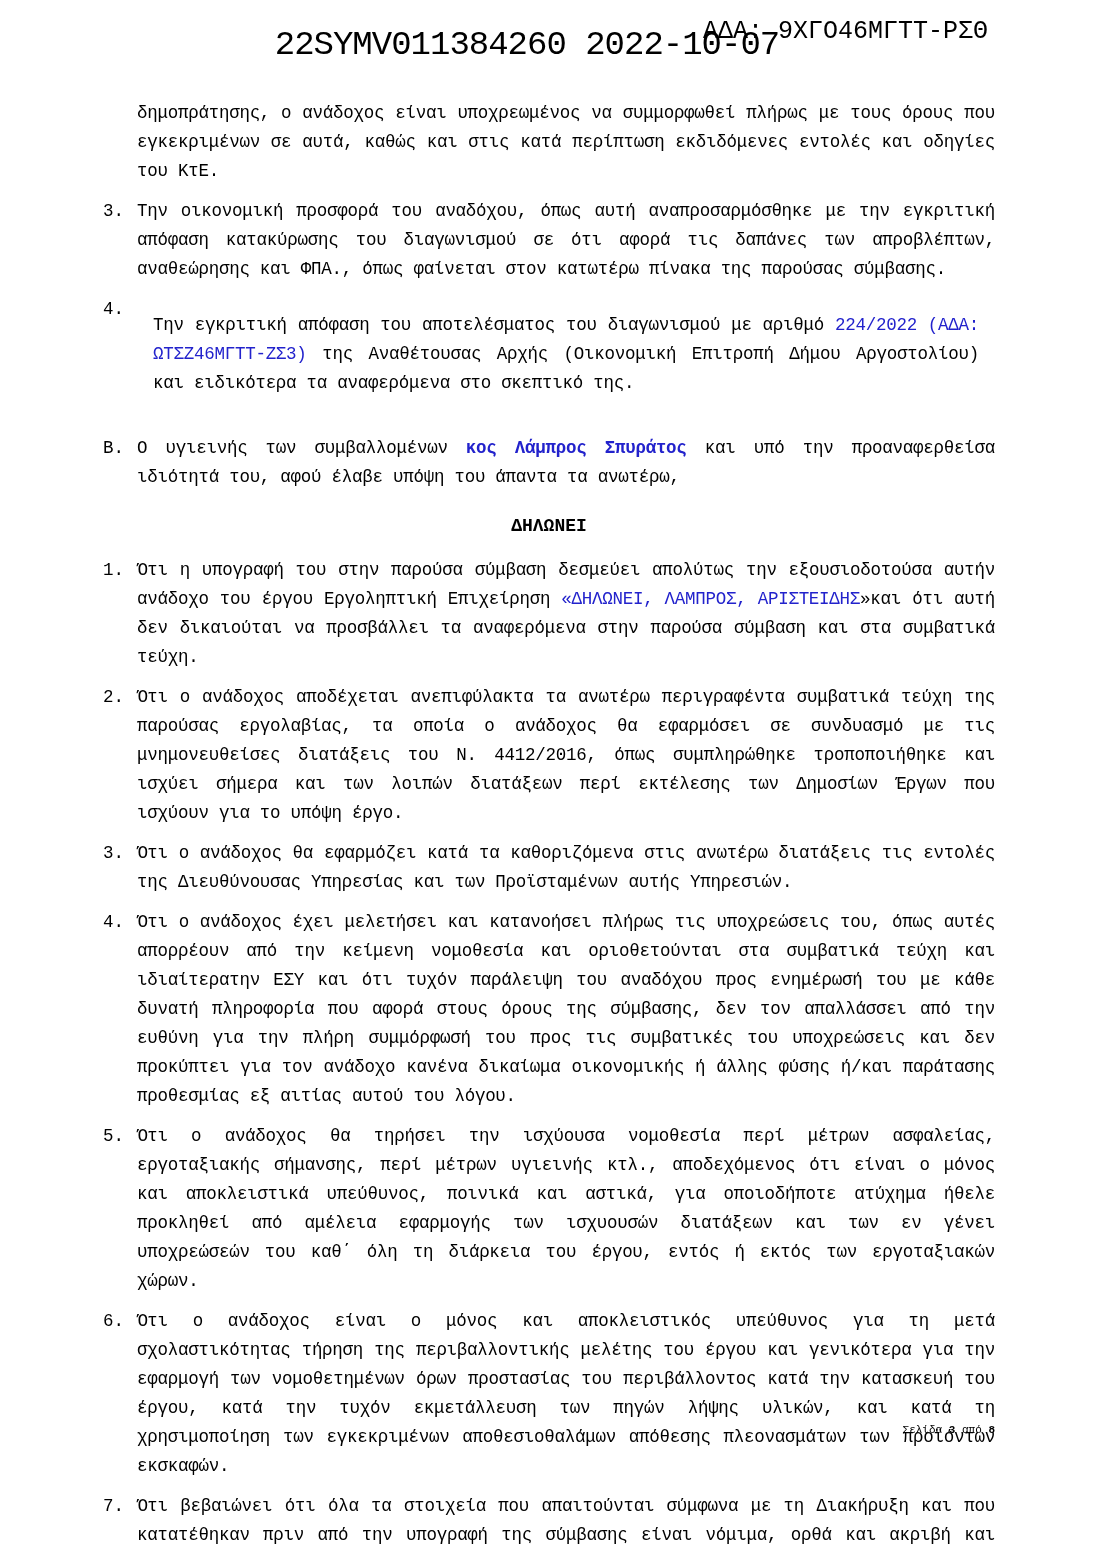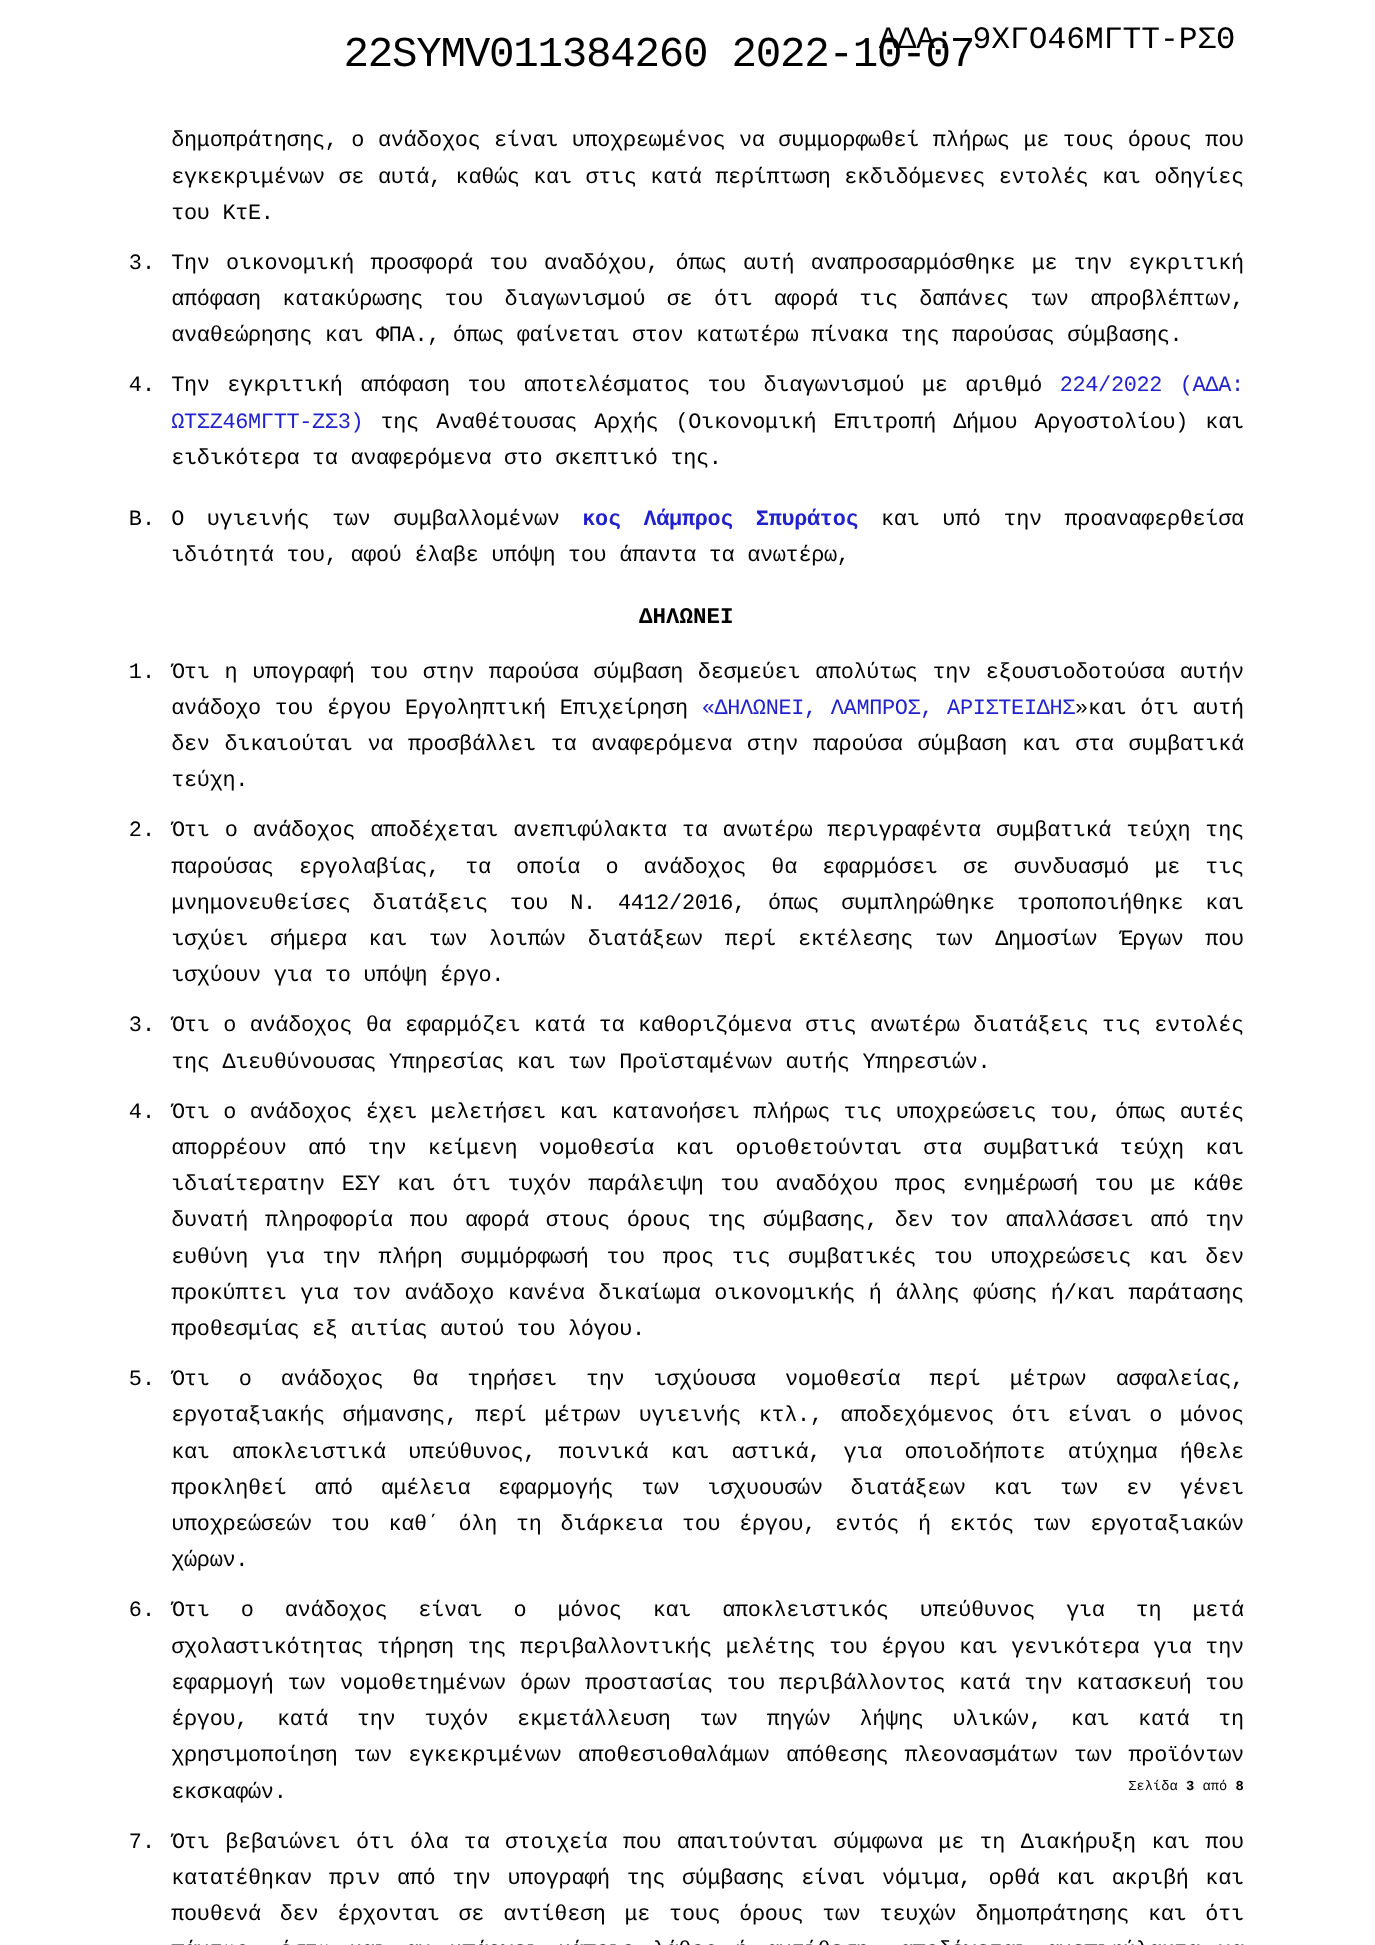--- a/index.html
+++ b/index.html
@@ -92,21 +92,21 @@
       <div class="item">
         <span class="marker"></span>
         <p class="text" style="margin:0"><span>δημοπράτησης, ο ανάδοχος είναι υποχρεωμένος να συμμορφωθεί πλήρως με τους όρους που εγκεκριμένων σε αυτά, καθώς και στις κατά περίπτωση εκδιδόμενες εντολές και οδηγίες του ΚτΕ.</span></p>
       </div>
       <div class="item">
         <span class="marker">3.</span>
         <p class="text" style="margin:0"><span>Την οικονομική προσφορά του αναδόχου, όπως αυτή αναπροσαρμόσθηκε με την εγκριτική απόφαση κατακύρωσης του διαγωνισμού σε ότι αφορά τις δαπάνες των απροβλέπτων, αναθεώρησης και ΦΠΑ., όπως φαίνεται στον κατωτέρω πίνακα της παρούσας σύμβασης.</span></p>
       </div>
       <div class="item">
         <span class="marker">4.</span>
-        <p class="text" style="margin:0"><span>Την εγκριτική απόφαση του αποτελέσματος του διαγωνισμού με αριθμό </span><span class="seg-blue">224/2022 (ΑΔΑ: ΩΤΣΖ46ΜΓΤΤ-ΖΣ3)</span><span> της Αναθέτουσας Αρχής (Οικονομική Επιτροπή Δήμου Αργοστολίου) και ειδικότερα τα αναφερόμενα στο σκεπτικό της.</span></p>
+        <p class="text" style="margin:16px"><span>Την εγκριτική απόφαση του αποτελέσματος του διαγωνισμού με αριθμό </span><span class="seg-blue">224/2022 (ΑΔΑ: ΩΤΣΖ46ΜΓΤΤ-ΖΣ3)</span><span> της Αναθέτουσας Αρχής (Οικονομική Επιτροπή Δήμου Αργοστολίου) και ειδικότερα τα αναφερόμενα στο σκεπτικό της.</span></p>
       </div>
       <div class="item item-b">
         <span class="marker">Β.</span>
         <p class="text" style="margin:0"><span>Ο υγιεινής των συμβαλλομένων </span><span class="seg-blue_bold">κος Λάμπρος Σπυράτος</span><span> και υπό την προαναφερθείσα ιδιότητά του, αφού έλαβε υπόψη του άπαντα τα ανωτέρω,</span></p>
       </div>
     </section>
 
     <h2 class="declares-heading">ΔΗΛΩΝΕΙ</h2>
 
     <section>

